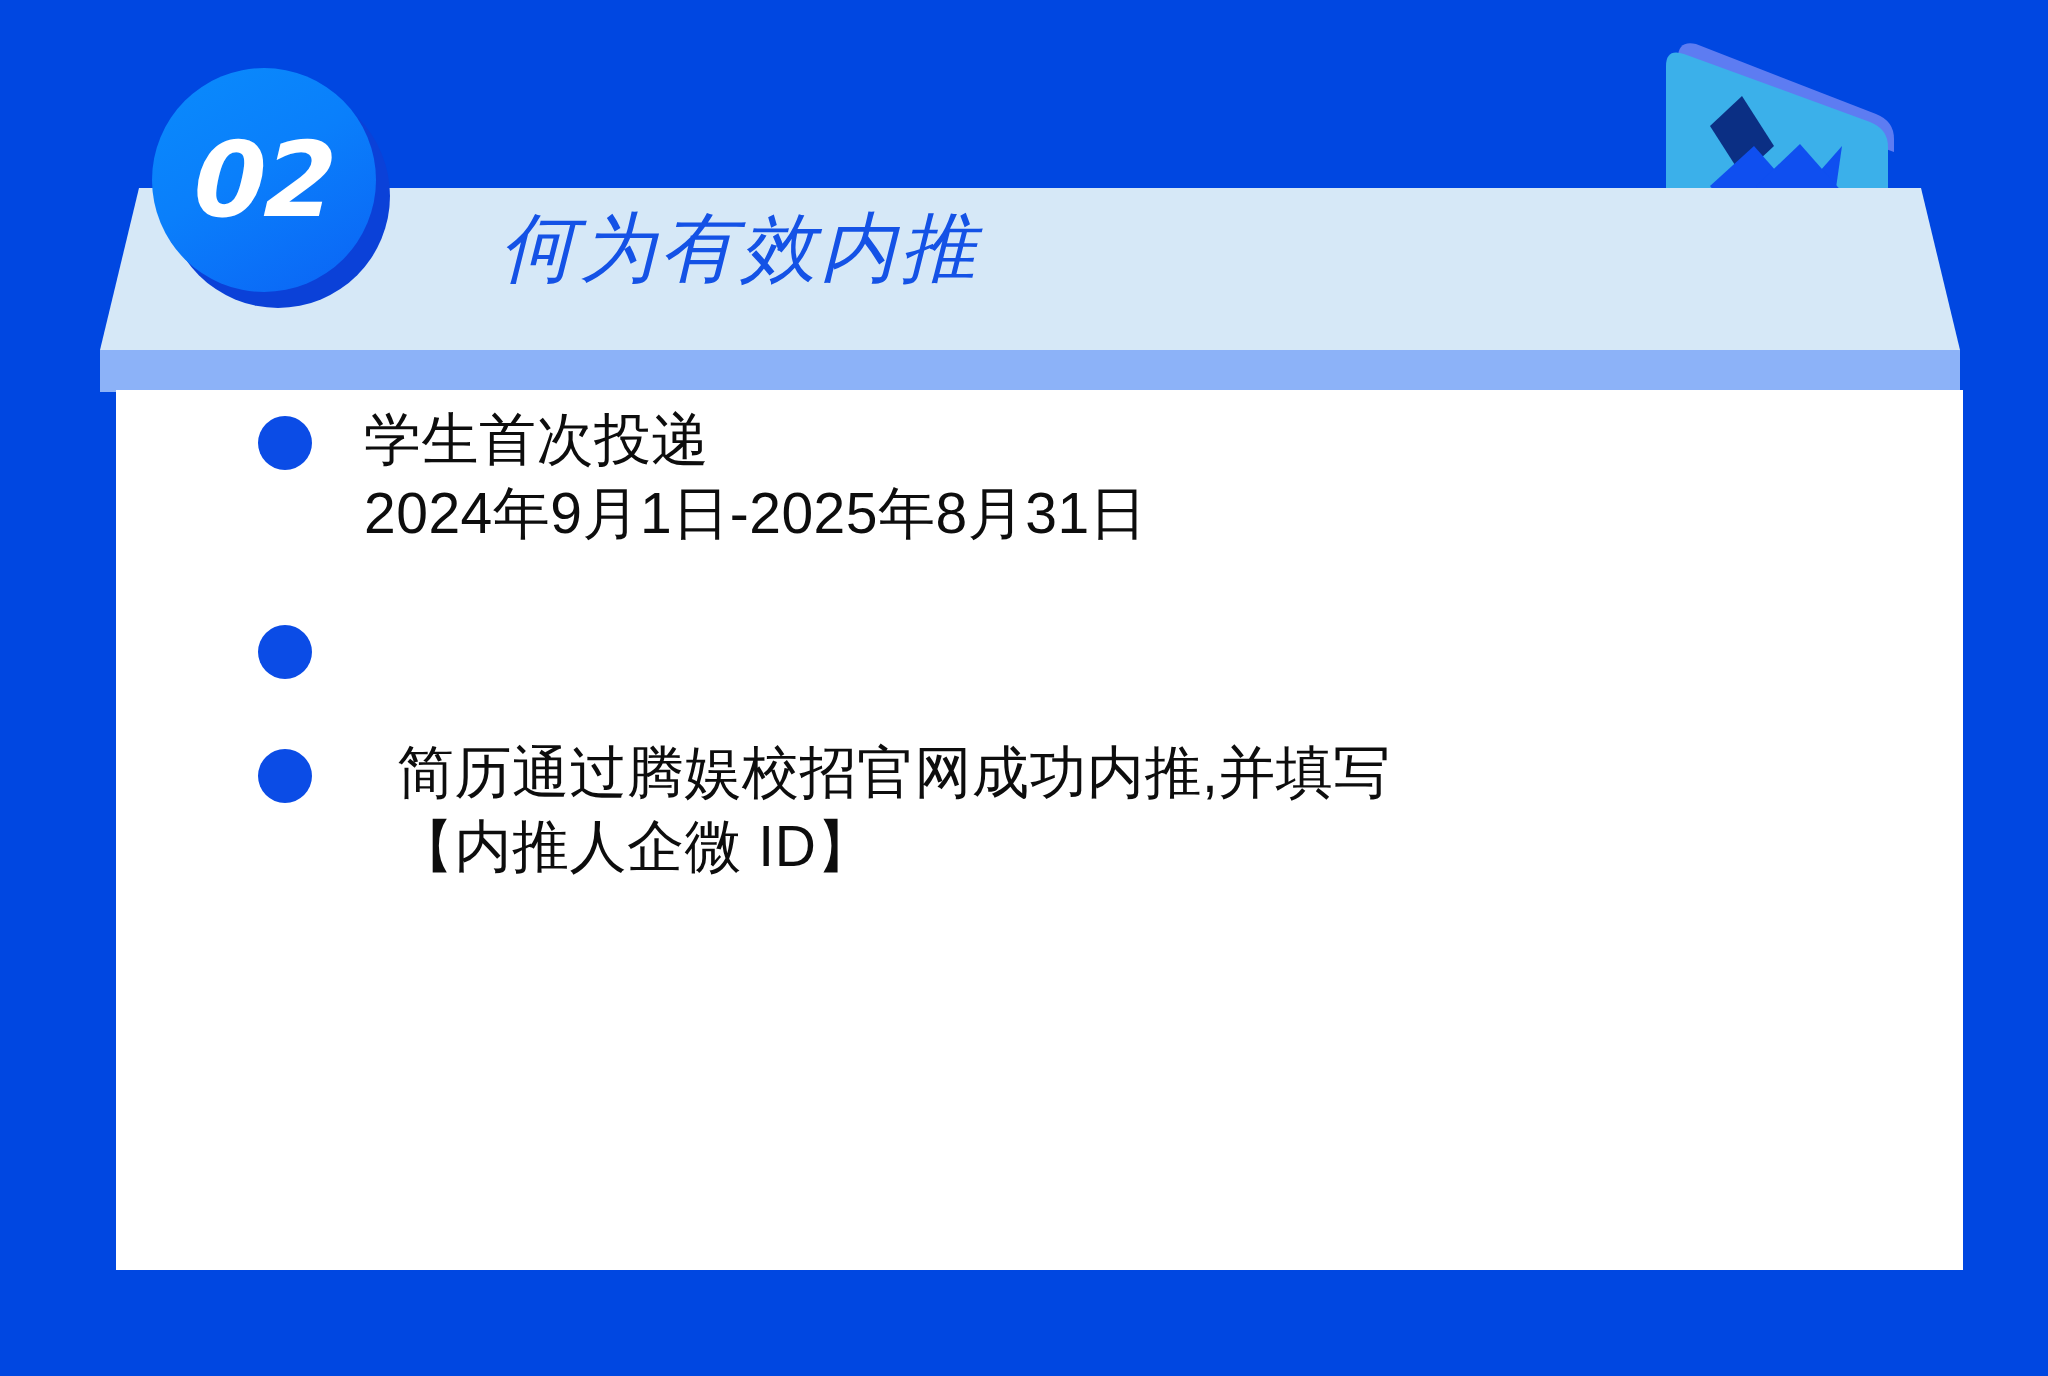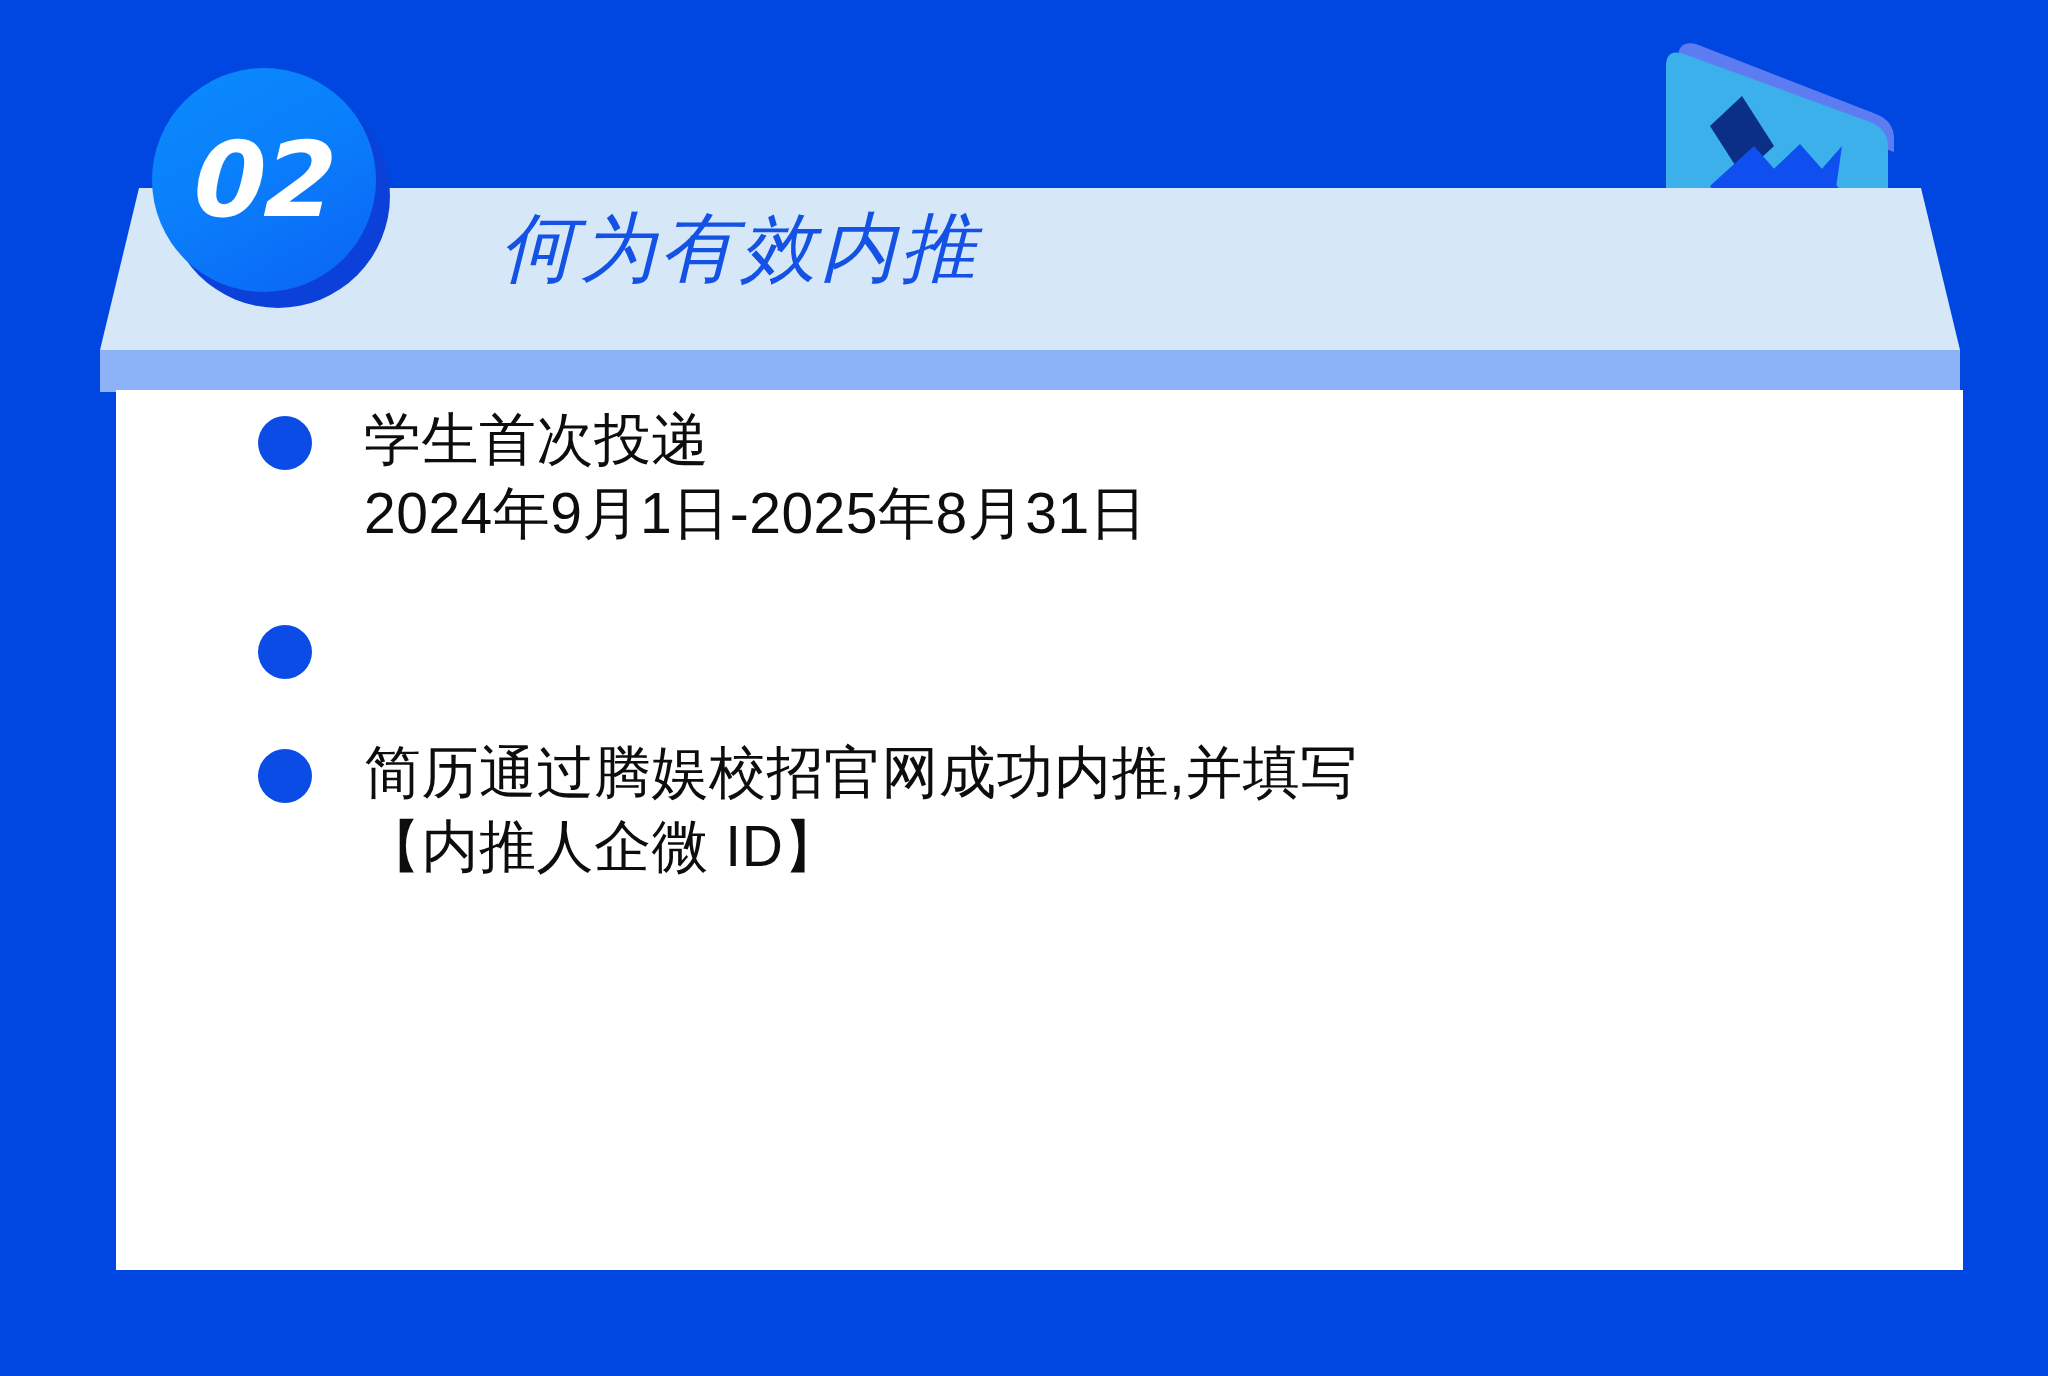--- a/index.html
+++ b/index.html
@@ -149,21 +149,21 @@
     color: #0d0d0d;
     line-height: 1.30;
     letter-spacing: 0.5px;
     white-space: pre-line;
   }
 
   .row-1 { left: 142px; top: 12px; }
   .row-1 .bullet-dot { margin-top: 14px; }
   .row-2 { left: 142px; top: 221px; }
   .row-2 .bullet-dot { margin-top: 14px; }
-  .row-3 { left: 142px; top: 345px; }
+  .row-3 { left: 142px; top: 345px; gap: 33px; }
   .row-3 .bullet-dot { margin-top: 14px; }
 </style>
 </head>
 <body>
 
 <div id="slide">
 
   <div class="deco-tile">
     <svg width="250" height="290" viewBox="0 0 250 290" xmlns="http://www.w3.org/2000/svg">
 

